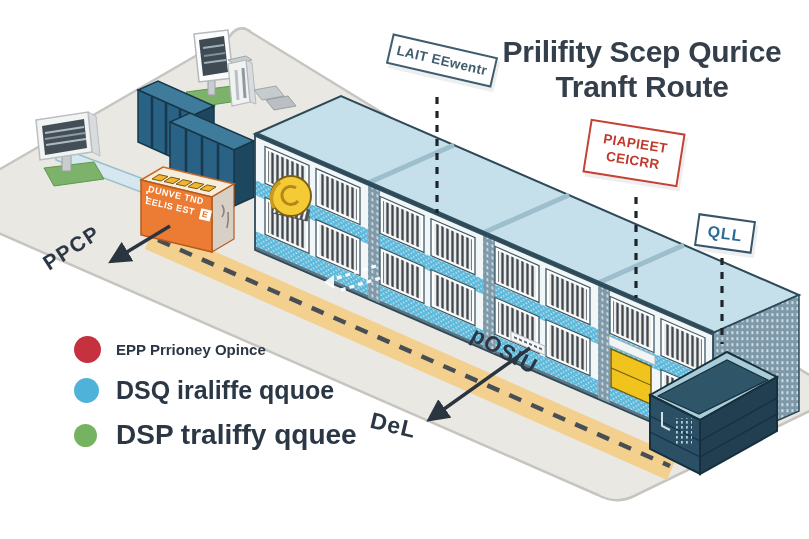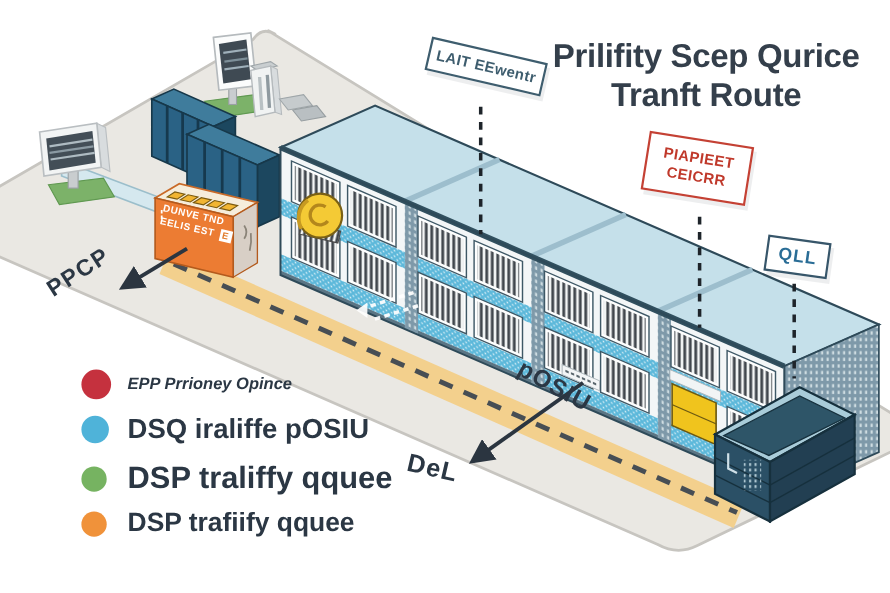--- a/index.html
+++ b/index.html
@@ -39,21 +39,21 @@
   .legend-row { display:flex; align-items:center; }
   .legend-row.r1 { margin-bottom:13px; }
   .legend-row.r2 { margin-bottom:14px; }
   .legend-row.r3 { margin-bottom:11px; }
   .dot { border-radius:50%; flex:0 0 auto; }
   .r1 .dot { width:27px; height:27px; margin-right:15px; }
   .r2 .dot { width:25px; height:25px; margin-right:17px; }
   .r3 .dot { width:23px; height:23px; margin-right:19px; }
   .r4 .dot { width:23px; height:23px; margin-right:19px; }
   .legend-label { color:#2b3744; font-weight:700; }
-  .r1 .legend-label { font-size:15px; font-weight:600;font-style:italic; }
+  .r1 .legend-label { font-size:15px; font-weight:600; }
   .r2 .legend-label { font-size:25px; }
   .r3 .legend-label { font-size:28px; }
   .r4 .legend-label { font-size:24px; }
 </style>
 </head>
 <body>
 
 <div id="stage">
 
 <svg id="scene" width="809" height="539" viewBox="0 0 809 539">
@@ -279,25 +279,21 @@
   <div><span>EELIS EST</span><span class="badge">E</span></div>
 </div>
 
 <div class="legend">
   <div class="legend-row r1">
     <span class="dot" style="background-color: rgb(197, 49, 62);"></span>
     <span class="legend-label">EPP Prrioney Opince</span>
   </div>
   <div class="legend-row r2">
     <span class="dot" style="background-color: rgb(79, 179, 217);"></span>
-    <span class="legend-label">DSQ iraliffe pOSIU</span>
+    <span class="legend-label">DSQ iraliffe qquoe</span>
   </div>
   <div class="legend-row r3">
     <span class="dot" style="background-color: rgb(118, 179, 97);"></span>
     <span class="legend-label">DSP traliffy qquee</span>
   </div>
-  <div class="legend-row r4">
-    <span class="dot" style="background-color: rgb(240, 146, 58);"></span>
-    <span class="legend-label">DSP trafiify qquee</span>
-  </div>
 </div>
 
 </div>
 
 </body></html>

